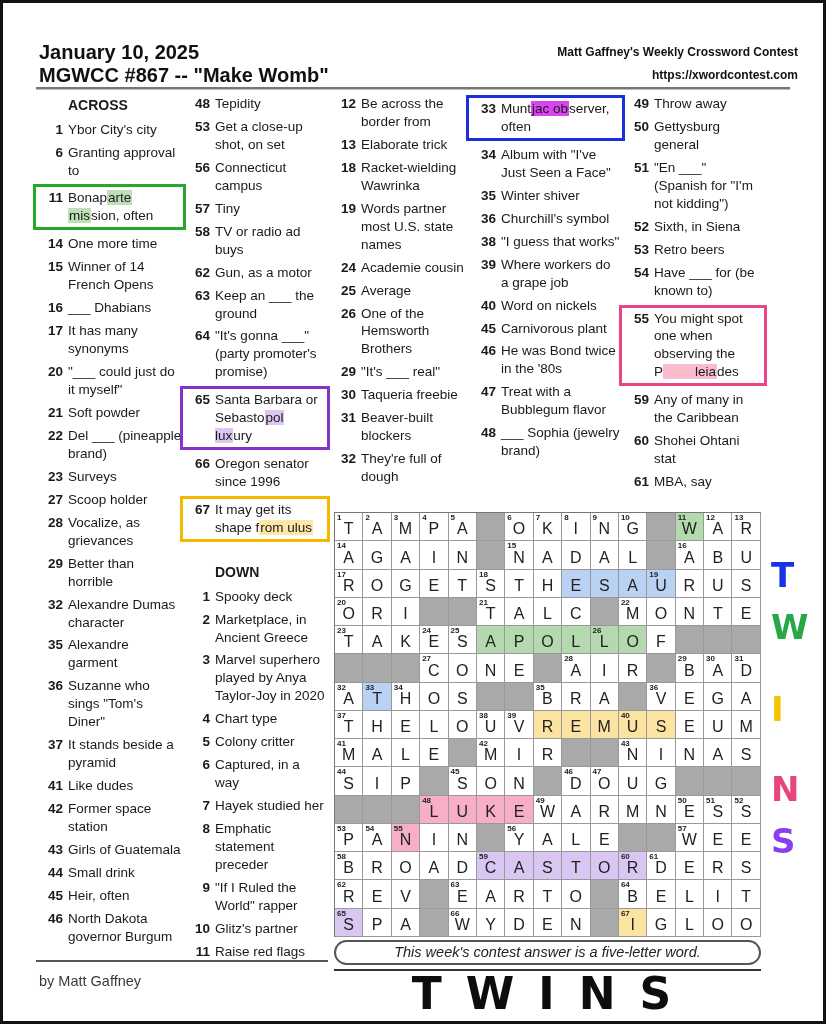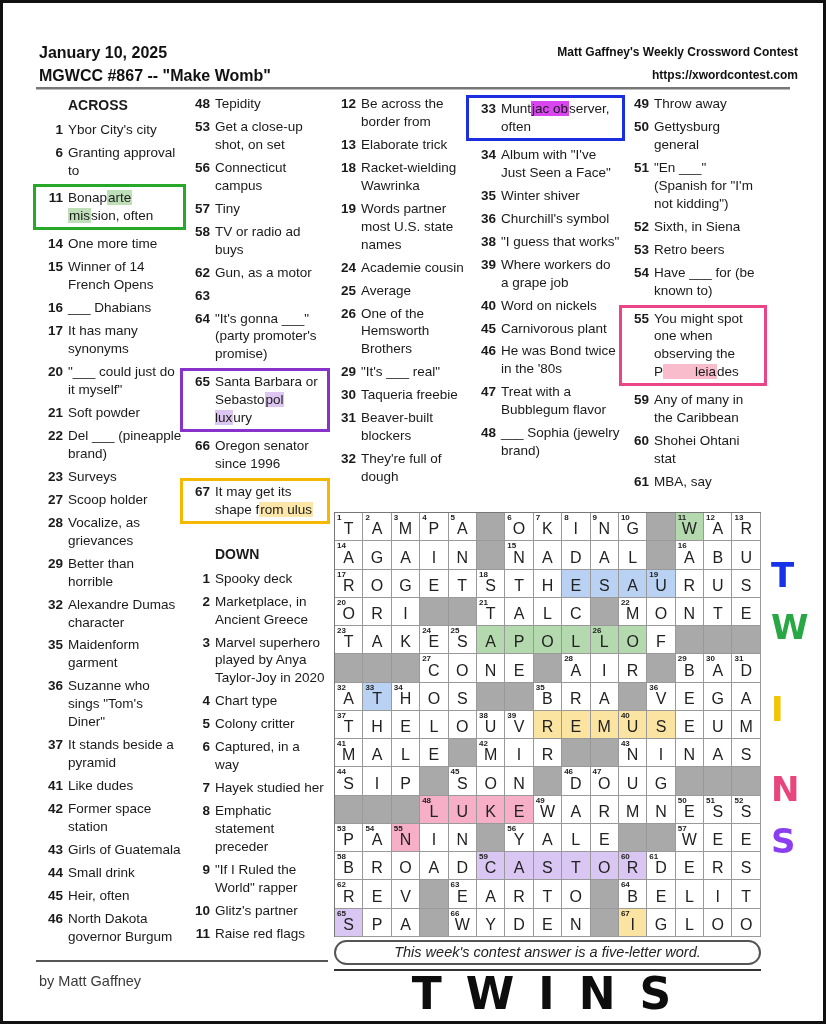--- a/index.html
+++ b/index.html
@@ -1,19 +1,19 @@
 <!DOCTYPE html>
 <html><head>
 <meta charset="utf-8">
 <style>
   html,body{margin:0;padding:0;background:#fff;}
   .page{position:relative;width:826px;height:1024px;background:#fff;border:3px solid #111;
         box-sizing:border-box;font-family:"Liberation Sans",sans-serif;overflow:hidden;}
   
-  .hdr-left{position:absolute;left:36px;top:38px;font-size:16px;font-weight:bold;color:#111;line-height:23px;}
+  .hdr-left{position:absolute;left:36px;top:38px;font-size:20px;font-weight:bold;color:#111;line-height:23px;}
   .hdr-right{position:absolute;right:25px;top:38px;font-size:12px;font-weight:bold;color:#111;line-height:23px;text-align:right;}
   .hdr-rule{position:absolute;left:33px;right:33px;top:84px;height:2px;background:#777;border-bottom:1px solid #bbb;}
   
   .clue-col{position:absolute;top:92px;display:flex;flex-direction:column;gap:5px;
             font-size:13.5px;line-height:1.33;color:#1a1a1a;}
   .clue-header{font-weight:bold;font-size:14px;margin-left:29px;margin-top:1px;margin-bottom:1px;}
   .clue-header.gap{margin-top:16px;}
   .clue{display:flex;align-items:flex-start;}
   .clue .num{width:24px;min-width:24px;text-align:right;font-weight:bold;padding-right:5px;}
   .clue .txt{flex:1;padding-right:2px;}
@@ -119,21 +119,21 @@
       <div class="clue">
         <span class="num">29</span>
         <span class="txt">Better than horrible</span>
       </div>
       <div class="clue">
         <span class="num">32</span>
         <span class="txt">Alexandre Dumas character</span>
       </div>
       <div class="clue">
         <span class="num">35</span>
-        <span class="txt">Maidenform garment</span>
+        <span class="txt">Alexandre garment</span>
       </div>
       <div class="clue">
         <span class="num">36</span>
         <span class="txt">Suzanne who sings "Tom's Diner"</span>
       </div>
       <div class="clue">
         <span class="num">37</span>
         <span class="txt">It stands beside a pyramid</span>
       </div>
       <div class="clue">
@@ -181,20 +181,21 @@
       <div class="clue">
         <span class="num">58</span>
         <span class="txt">TV or radio ad buys</span>
       </div>
       <div class="clue">
         <span class="num">62</span>
         <span class="txt">Gun, as a motor</span>
       </div>
       <div class="clue">
         <span class="num">63</span>
+        <span class="txt">Keep an ___ the ground</span>
       </div>
       <div class="clue">
         <span class="num">64</span>
         <span class="txt">"It's gonna ___" (party promoter's promise)</span>
       </div>
       <div class="clue boxed" style="border-color: rgb(136, 50, 204);">
         <span class="num">65</span>
         <span class="txt">Santa Barbara or Sebasto<span class="hl" style="background: rgb(221, 198, 242);">pol lux</span>ury</span>
       </div>
       <div class="clue">

